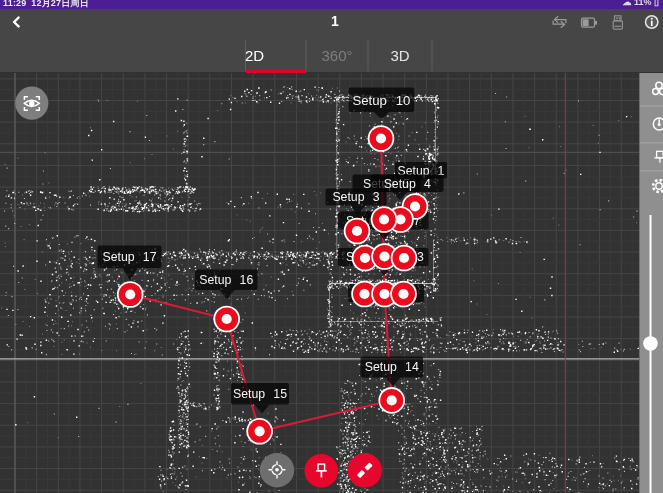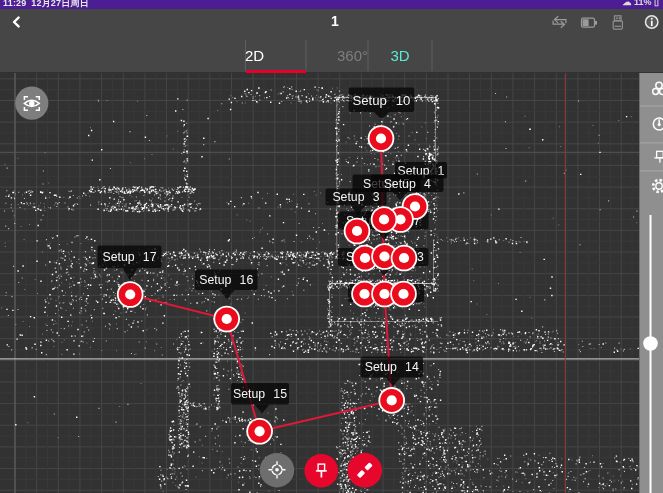--- a/index.html
+++ b/index.html
@@ -209,17 +209,17 @@
   </g>
   <rect x="616.2" y="8.2" width="1.4" height="2.1" fill="#909090"></rect>
   <rect x="618.8" y="8.2" width="1.4" height="2.1" fill="#909090"></rect>
   <circle cx="651.7" cy="13" r="6.2" stroke="#e6e6e6" stroke-width="1.5" fill="#5a5a5a"></circle>
   <rect x="650.9" y="8.9" width="1.7" height="1.7" fill="#fff"></rect>
   <rect x="650.9" y="11.7" width="1.7" height="5.4" fill="#fff"></rect>
   <path stroke="#5f5f5f" stroke-width="1" d="M245.5 31V62M306 31V62M368 31V62M432 31V62"></path>
  </svg>
  <div style="position:absolute;left:331px;top:4px;font-size:14px;color:#fff;font-weight:bold">1</div>
  <div style="position:absolute;left:245px;top:38px;width:61px;font-size:15px;color:#fff">2D</div>
- <div style="position:absolute;left:306px;top:38px;width:62px;text-align:right;font-size:15px;color:#7e7e7e">360°</div>
- <div style="position:absolute;left:368px;top:38px;width:64px;text-align:center;font-size:15px;color:#5eead4">3D</div>
+ <div style="position:absolute;left:306px;top:38px;width:62px;text-align:center;font-size:15px;color:#7e7e7e">360°</div>
+ <div style="position:absolute;left:368px;top:38px;width:64px;text-align:center;font-size:15px;color:#e5e5e5">3D</div>
  <div style="position:absolute;left:245.5px;top:60.5px;width:60.5px;height:3.5px;background:#e6002a"></div>
 </div>
 
 </div>
 </body></html>

